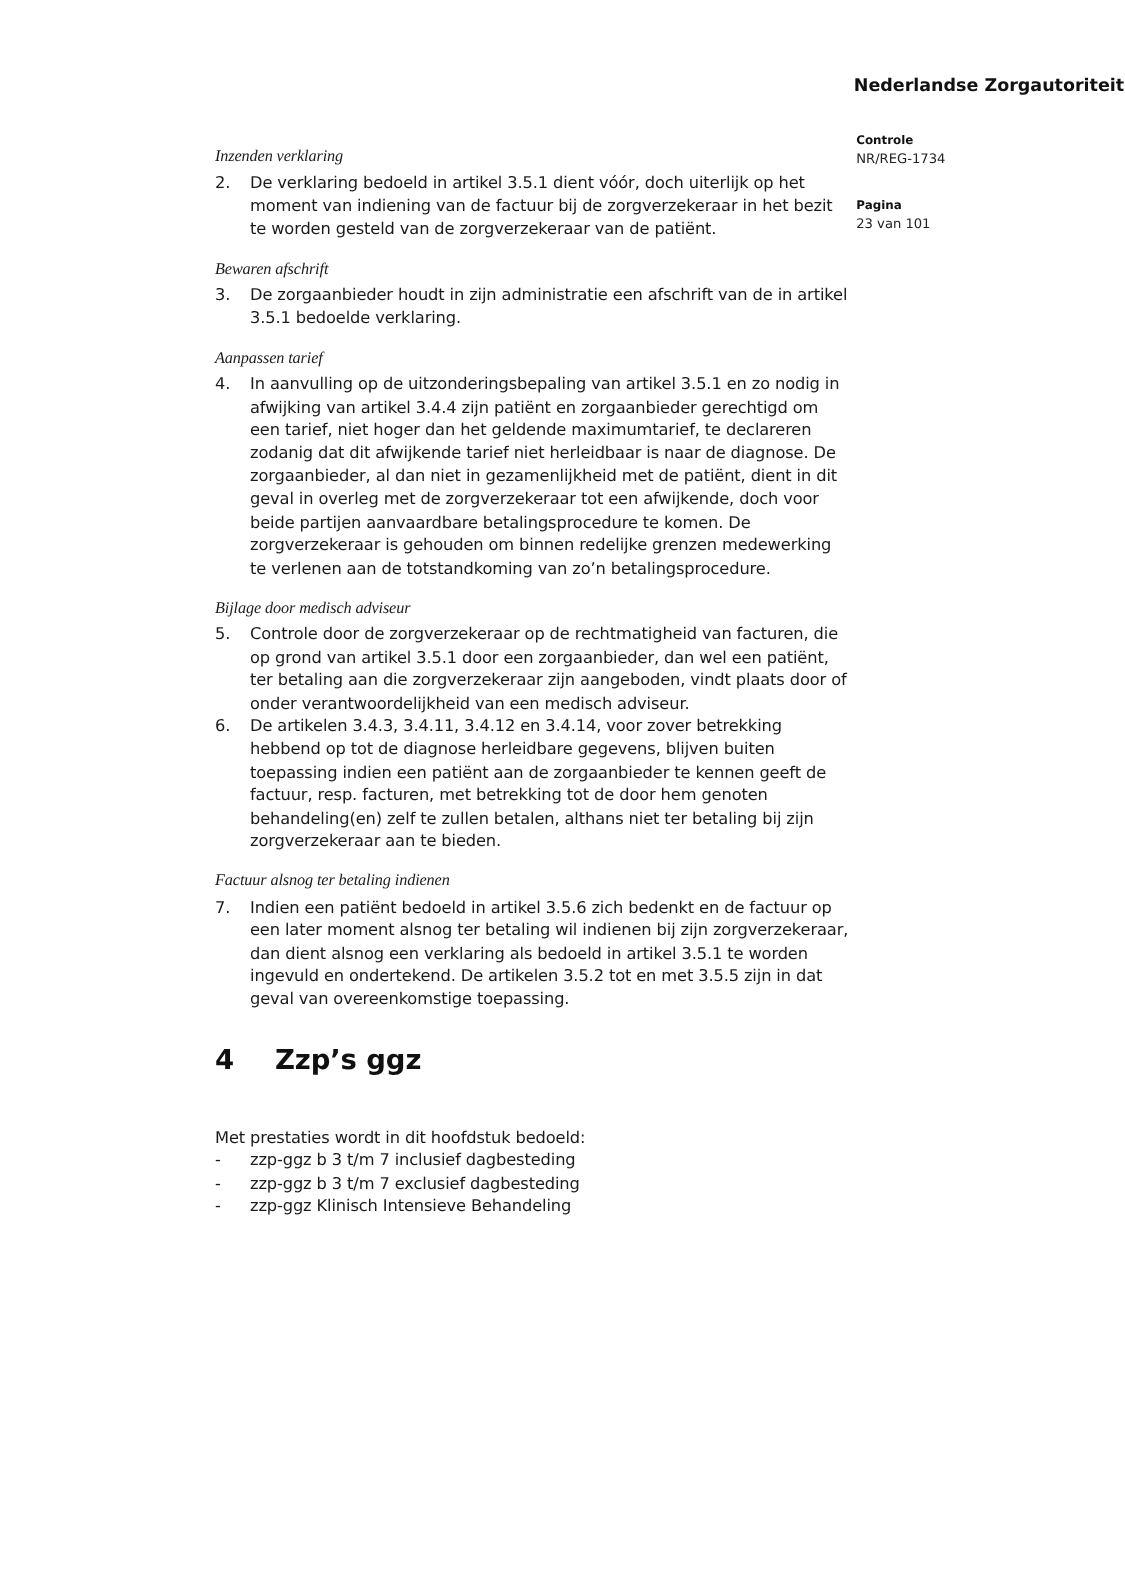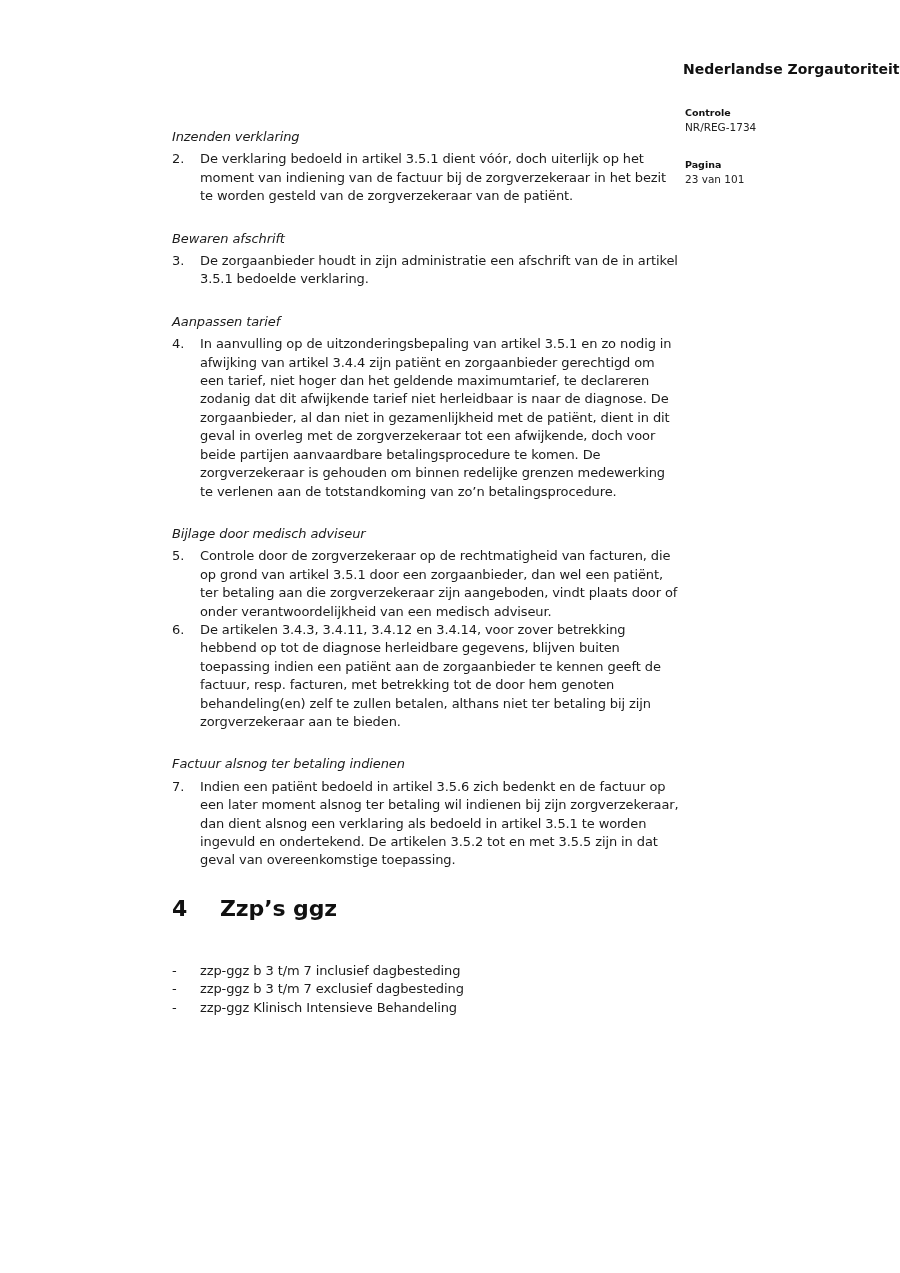--- a/index.html
+++ b/index.html
@@ -29,21 +29,21 @@
 
   
   .content{
     position:absolute;left:172px;top:104px;width:507px;
     font-size:13px;line-height:18.4px;
     letter-spacing:-0.1px;
   }
   .cont-para{padding-left:28px;}
   .section-heading{
     font-style:italic;
-    margin-top:24px;margin-bottom:4px;
+    margin-top:12px;margin-bottom:4px;font-family:Liberation Serif, serif;
   }
   .item{display:flex;}
   .item-num{flex:0 0 28px;}
   .item-text{flex:1;}
 
   .chapter-heading{
     display:flex;
     margin-top:26px;margin-bottom:40px;
     font-size:22px;font-weight:bold;line-height:26px;
     color:#111;
@@ -99,20 +99,21 @@
         <div class="item-text">Indien een patiënt bedoeld in artikel 3.5.6 zich bedenkt en de factuur op een later moment alsnog ter betaling wil indienen bij zijn zorgverzekeraar, dan dient alsnog een verklaring als bedoeld in artikel 3.5.1 te worden ingevuld en ondertekend. De artikelen 3.5.2 tot en met 3.5.5 zijn in dat geval van overeenkomstige toepassing.</div>
       </div>
     </div>
 
   <div class="chapter-heading">
     <span class="chapter-num">4</span>
     <span>Zzp’s ggz</span>
   </div>
 
 
+  <div class="list-intro">Met prestaties wordt in dit hoofdstuk bedoeld:</div>
 
   <div>
       <div class="bullet">
         <div class="bullet-dash">-</div>
         <div class="item-text">zzp-ggz b 3 t/m 7 inclusief dagbesteding</div>
       </div>
       <div class="bullet">
         <div class="bullet-dash">-</div>
         <div class="item-text">zzp-ggz b 3 t/m 7 exclusief dagbesteding</div>
       </div>

